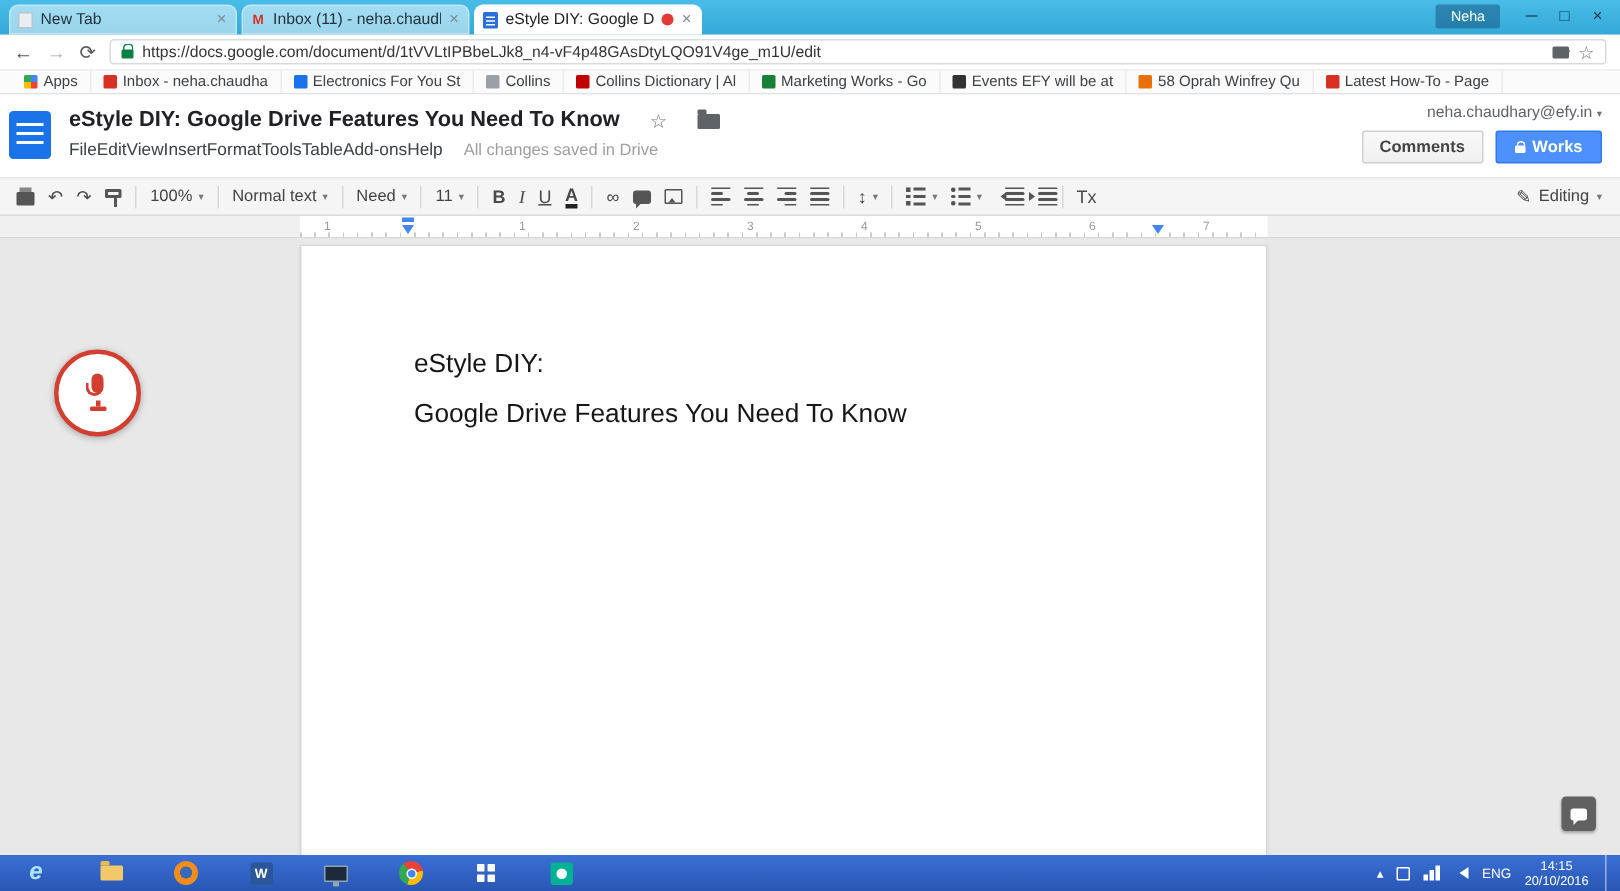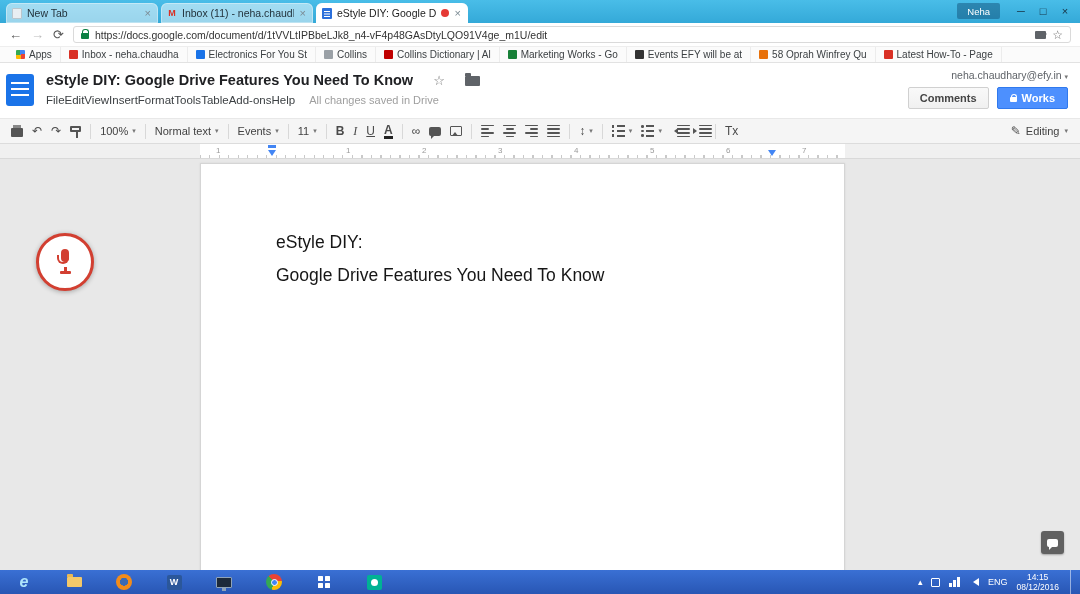--- a/index.html
+++ b/index.html
@@ -270,21 +270,21 @@
       <span>100%</span>
       <span class="caret">▾</span>
     </div>
     <span class="tb-sep"></span>
     <div class="chip">
       <span>Normal text</span>
       <span class="caret">▾</span>
     </div>
     <span class="tb-sep"></span>
     <div class="chip">
-      <span>Events</span>
+      <span>Need</span>
       <span class="caret">▾</span>
     </div>
     <span class="tb-sep"></span>
     <div class="chip">
       <span>11</span>
       <span class="caret">▾</span>
     </div>
     <span class="tb-sep"></span>
     <span class="glyph fmt-b">B</span>
     <span class="glyph fmt-i">I</span>
@@ -454,19 +454,19 @@
       <span class="tray-flag"></span>
       <span class="tray-net">
           <i></i>
           <i></i>
           <i></i>
         </span>
       <span class="tray-vol"></span>
       <span>ENG</span>
       <span class="tray-clock">
         <span>14:15</span>
-        <span>08/12/2016</span>
+        <span>20/10/2016</span>
       </span>
       <span class="show-desktop"></span>
     </div>
   </div>
 
 </div>
 
 </body></html>

